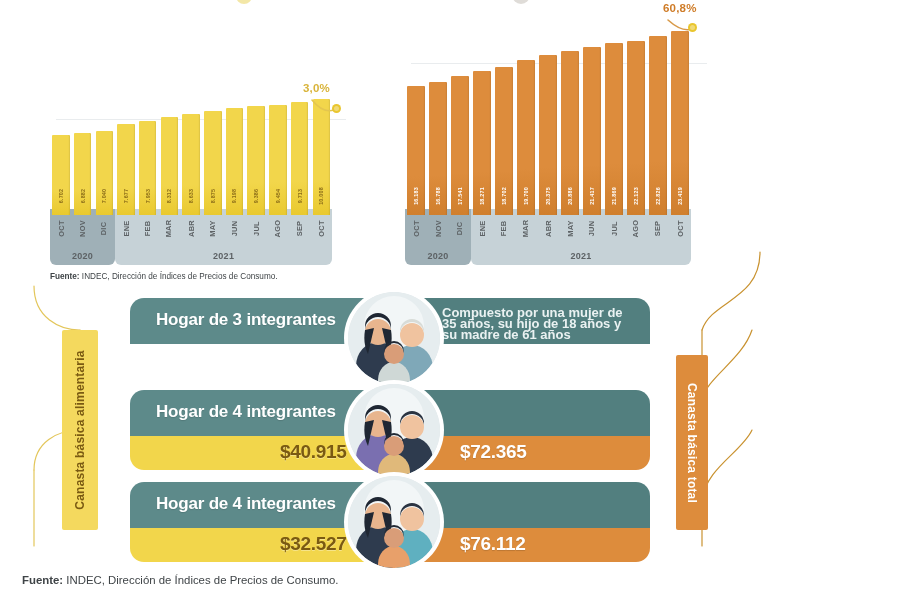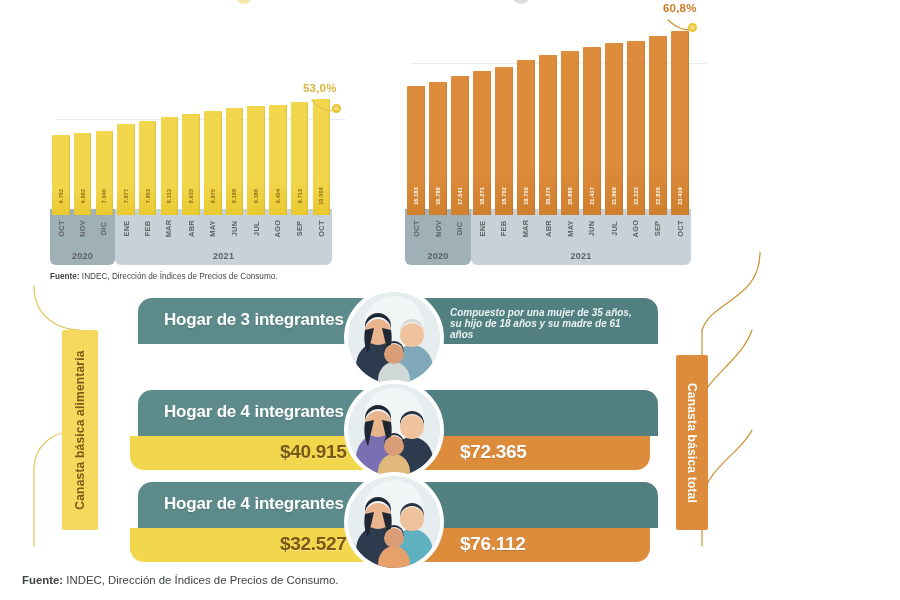--- a/index.html
+++ b/index.html
@@ -32,30 +32,30 @@
 
   
   .vtab{position:absolute;display:flex;align-items:center;justify-content:center;}
   .vtab span{
     transform:rotate(-90deg);white-space:nowrap;font-weight:700;font-size:12px;letter-spacing:.2px;
   }
   .vtab.right span{transform:rotate(90deg);}
 
   
   .card{position:absolute;left:130px;width:520px;height:80px;}
-  .card .top{position:absolute;left:8px;top:0;width:100%;height:46px;}
+  .card .top{position:absolute;left:0;top:0;width:100%;height:46px;}
   .card .bot{position:absolute;left:0;top:46px;width:100%;height:34px;}
   .half{position:absolute;top:0;height:100%;}
   .title{
     position:absolute;left:26px;top:12px;color:#ffffff;font-weight:700;font-size:17px;
     letter-spacing:-.2px;text-shadow:0 1px 1px rgba(0,0,0,.12);
   }
   .desc{
-    position:absolute;left:312px;top:9px;width:196px;color:#eaf2f2;font-size:10px;
-    line-height:11px;font-weight:600;font-style:italic;
+    position:absolute;left:312px;top:9px;width:196px;color:#eaf2f2;font-size:13px;
+    line-height:11px;font-weight:600;
   }
   .amt{position:absolute;top:5px;font-weight:700;font-size:19px;letter-spacing:-.3px;}
   .amt.left{left:150px;color:#7a5a12;text-shadow:0 1px 0 rgba(255,255,255,.35);}
   .amt.right{left:330px;color:#ffffff;text-shadow:0 1px 1px rgba(0,0,0,.15);}
 
   .avatar{position:absolute;left:218px;top:-6px;width:92px;height:92px;border-radius:50%;
     background:#dfe7ea;overflow:hidden;box-shadow:0 0 0 4px #ffffff;}
   .avatar svg{display:block;}
 
   
@@ -159,21 +159,21 @@
           <span class="mlabel">SEP</span>
         </div>
         <div class="bar" style="position: absolute; left: 262.5px; width: 17.5px; bottom: 50px; height: 116px; background: linear-gradient(rgb(242, 214, 75) 0%, rgb(242, 214, 75) 70%, rgb(233, 201, 47) 100%); box-shadow: rgba(0, 0, 0, 0.07) -1.2px 0px 0px inset;">
           <div class="val" style="color: rgb(138, 108, 24); bottom: 16px;">10.008</div>
         </div>
         <div style="position: absolute; left: 262.5px; width: 17.5px; bottom: 20px; height: 34px; display: flex; align-items: center; justify-content: center;">
           <span class="mlabel">OCT</span>
         </div>
       </div>
   </div>
-  <div class="pct" style="left:303px;top:82px;color:#d9b43a;">53,0%</div>
+  <div class="pct" style="left:303px;top:82px;color:#d9b43a;">3,0%</div>
   <svg class="deco" width="900" height="600" style="left:0;top:0;">
     <path d="M312,100 C320,110 328,112 334,110" stroke="#e4c64f" stroke-width="1.6" fill="none" stroke-linecap="round"></path>
   </svg>
   <div class="dot" style="left:332px;top:104px;background:#e9c62f;"></div>
 
   <div class="chart" style="left:405px;top:18px;width:305px;height:247px;">
     <div class="gridline" style="left:6px;top:45px;width:296px;"></div>
     <div id="right-plot" class="plot" style="width: 305px; height: 247px; position: absolute; left: 0px; bottom: 0px;">
         <div class="yearbar" style="left: 0px; bottom: 0px; width: 66px; height: 56px; background: rgb(159, 176, 183); border-radius: 0px 0px 6px 6px; align-items: flex-end; padding-bottom: 4px; box-sizing: border-box;">
           <div>2020</div>

